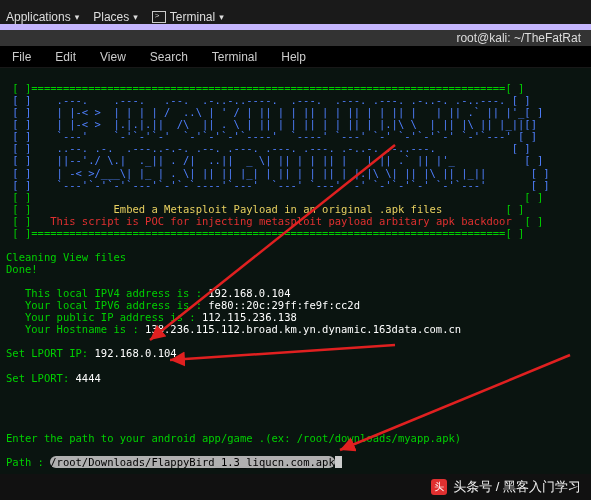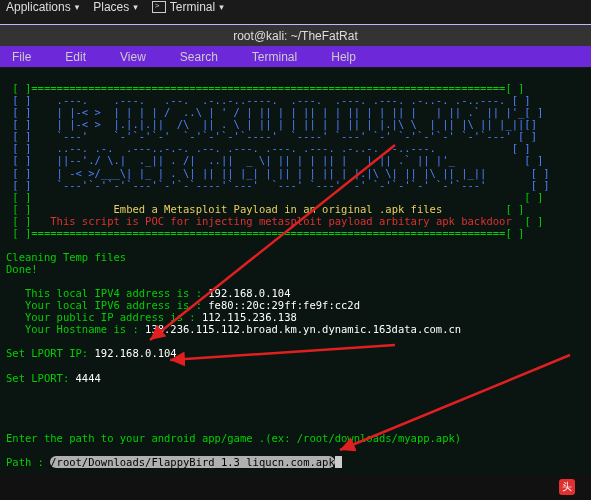--- a/index.html
+++ b/index.html
@@ -9,50 +9,50 @@
   font-family: "DejaVu Sans Mono", Consolas, monospace;
   font-size: 11px;
   color: #ccc;
   overflow: hidden;
   position: relative;
 }
 .topbar {
   height: 24px;
   background: #1a1a1a;
   display: flex;
-  align-items: flex-start;
+  align-items: flex-end;
   padding: 0 6px;
   font-family: sans-serif;
   font-size: 12px;
   color: #ddd;
 }
 .topbar .left { display: flex; gap: 14px; }
 .topbar .item { display: flex; align-items: center; gap: 4px; cursor: pointer; }
 .topbar .center { flex: 1; text-align: center; }
 .topbar .right { display: flex; align-items: center; gap: 6px; }
 .caret { font-size: 9px; }
 .title-bar {
   height: 22px;
   background: #333;
   display: flex;
   align-items: center;
-  justify-content: center;
+  justify-content: flex-end;
   padding: 8px 10px;
   font-family: sans-serif;
   font-size: 12px;
   color: #ddd;
-  border-top: 1px solid #c4b5fd;
+  border-top: 6px solid #c4b5fd;
 }
 .menu-bar {
   height: 22px;
-  background: #6d28d9;
+  background: #000000;
   display: flex;
   align-items: center;
   padding: 0 4px;
-  gap: 18px;
+  gap: 8px;
   font-family: sans-serif;
   font-size: 12px;
   color: #ccc;
   border-bottom: 1px solid #181818;
 }
 .menu-bar .menu-item { padding: 2px 8px; cursor: pointer; }
 .terminal {
   background: #0a1410;
   height: calc(500px - 24px - 22px - 22px - 26px);
   padding: 2px 6px;
@@ -171,21 +171,21 @@
  [ ]    `---'    `-'`-'`-'  `-'`-'`-'`----'  `----' `---' `-' `-'`-'`-' `-'`---' [ ]
  [ ]    ..--. .-.  .---..-.-. .--. .---. .---. .---. .-..-. .-..---.            [ ]
  [ ]    ||--'./ \.|  ._|| . /|  ..||  _ \| || | | || |   | || .` || |'_           [ ]
  [ ]    | -&lt; &gt;/___\| |_ | . \| || || |_| | || | | || | |.|\ \| || |\ || |_||       [ ]
  [ ]    `---'`-'`-'`---'`-'`-`----'`---'  `---' `---' `-' `-'`-'`-' `-'`---'       [ ]</span>
 <span class="ascii-border"> [ ]                                                                              [ ]</span>
 <span> <span class="ascii-border">[ ]</span>             <span class="msg-yellow">Embed a Metasploit Payload in an original .apk files</span>          <span class="ascii-border">[ ]</span></span>
 <span> <span class="ascii-border">[ ]</span>   <span class="msg-red">This script is POC for injecting metasploit payload arbitary apk backdoor</span>  <span class="ascii-border">[ ]</span></span>
 <span class="ascii-border"> [ ]===========================================================================[ ]</span>
 
-<span class="g">Cleaning Temp files</span>
+<span class="g">Cleaning View files</span>
 <span class="g">Done!</span>
 
 <span><span class="g">   This local IPV4 address is : </span><span class="w">192.168.0.104</span></span>
 <span><span class="g">   Your local IPV6 address is : </span><span class="w">fe80::20c:29ff:fe9f:cc2d</span></span>
 <span><span class="g">   Your public IP address is : </span><span class="w">112.115.236.138</span></span>
 <span><span class="g">   Your Hostname is : </span><span class="w">138.236.115.112.broad.km.yn.dynamic.163data.com.cn</span></span>
 
 <span><span class="g">Set LPORT IP: </span><span class="w">192.168.0.104</span></span>
 
 <span><span class="g">Set LPORT: </span><span class="w">4444</span></span>
@@ -193,20 +193,21 @@
 
 
 
 <span class="g">Enter the path to your android app/game .(ex: /root/downloads/myapp.apk)</span>
 
 <span><span class="g">Path : </span><span class="prompt-input">/root/Downloads/FlappyBird_1.3_liqucn.com.apk</span><span class="cursor"></span></span>
 </div>
 
 <div class="footer">
   <span class="logo">头</span>
+  <span>头条号 / 黑客入门学习</span>
 </div>
 
 <svg class="arrows">
   <defs>
     <marker id="ah" markerWidth="8" markerHeight="8" refX="6" refY="3" orient="auto">
       <path d="M0,0 L6,3 L0,6 Z" fill="#e02020"></path>
     </marker>
   </defs>
   <line x1="395" y1="145" x2="150" y2="340" stroke="#e02020" stroke-width="2.5" marker-end="url(#ah)"></line>
   <line x1="395" y1="345" x2="170" y2="360" stroke="#e02020" stroke-width="2.5" marker-end="url(#ah)"></line>

